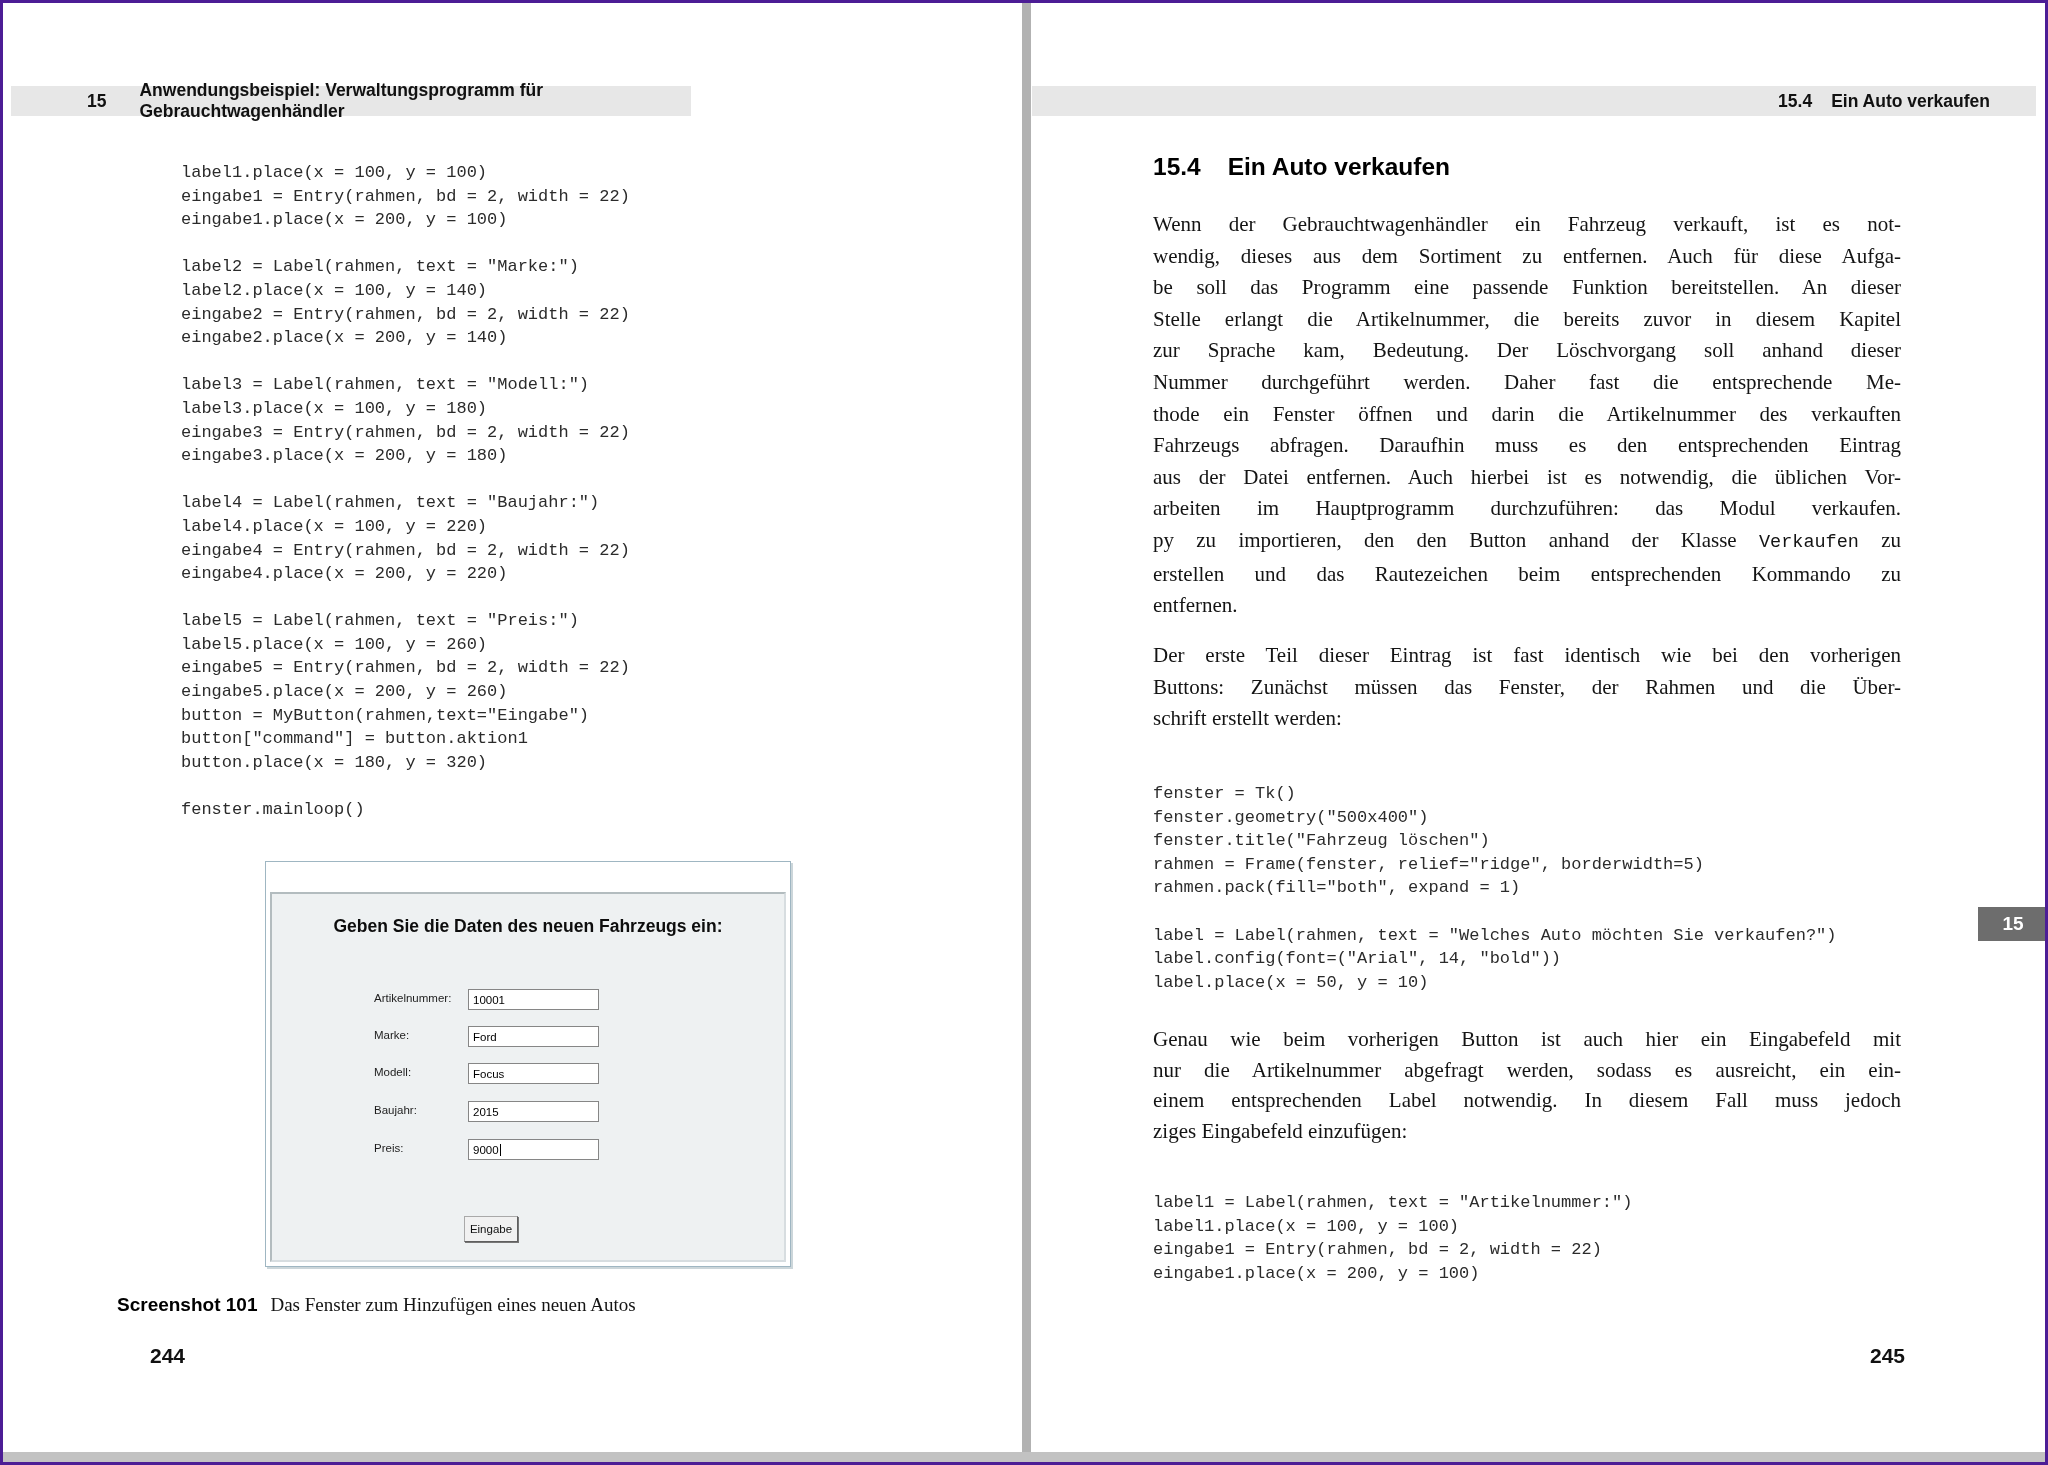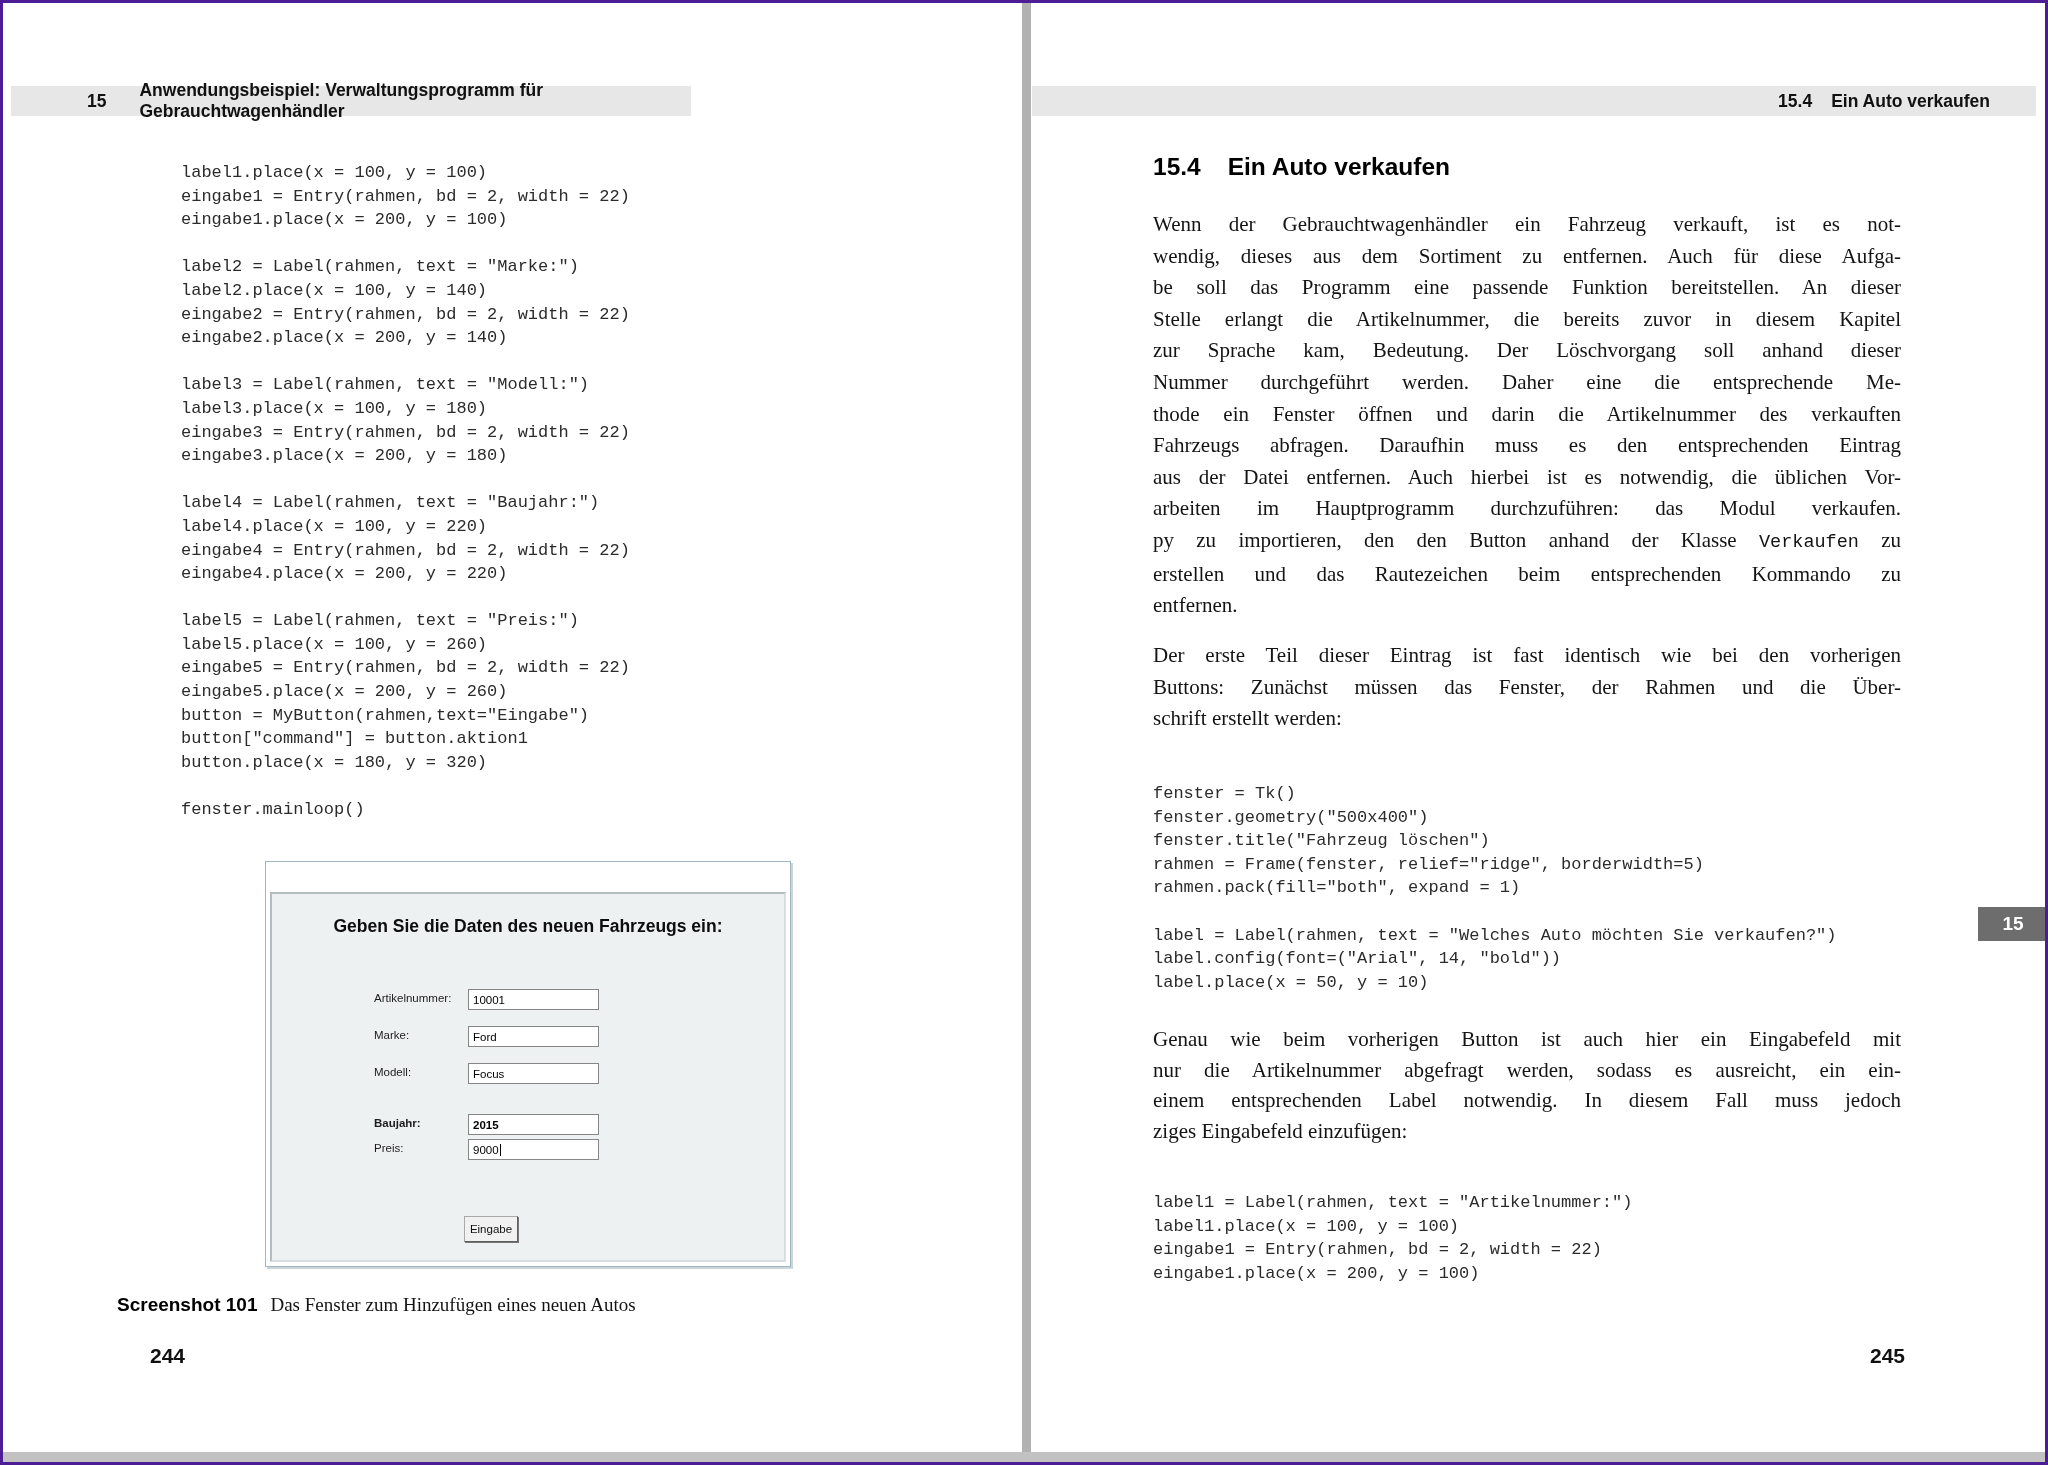--- a/index.html
+++ b/index.html
@@ -81,21 +81,21 @@
     position:absolute; left:4px; right:4px; top:30px; bottom:4px;
     background:#eef1f2; border:2px solid #b3bcbf;
     border-right-color:#d7dde0; border-bottom-color:#d7dde0;
   }
   .win-heading { position:absolute; left:0; right:0; top:22px; text-align:center;
                  font-weight:bold; font-size:17.5px; color:#0d0d0d; }
   .frow  { position:absolute; left:0; right:0; height:22px; }
   .frow:nth-child(1) { top:95px; }
   .frow:nth-child(2) { top:132px; }
   .frow:nth-child(3) { top:169px; }
-  .frow:nth-child(4) { top:220px;font-weight:bold; }
+  .frow:nth-child(4) { top:207px; }
   .frow:nth-child(5) { top:245px; }
   .flabel { position:absolute; left:102px; top:3px; font-size:11.5px; color:#1d1d1d; }
   .fentry {
     position:absolute; left:196px; top:0; width:131px; height:21px;
     background:#fff; border:1px solid #868686;
     display:flex; align-items:center; padding-left:4px; font-size:11.5px; color:#000;
   }
   .caret { display:inline-block; width:1px; height:12px; background:#000; margin-left:1px; }
   .tk-button {
     position:absolute; left:192px; top:322px; width:54px; height:26px;
@@ -177,21 +177,21 @@
       <span>15.4</span>
       <span>Ein Auto verkaufen</span>
     </div>
 
     <div class="para" id="para1">
         <div class="bline">Wenn der Gebrauchtwagenhändler ein Fahrzeug verkauft, ist es not-</div>
         <div class="bline">wendig, dieses aus dem Sortiment zu entfernen. Auch für diese Aufga-</div>
         <div class="bline">be soll das Programm eine passende Funktion bereitstellen. An dieser</div>
         <div class="bline">Stelle erlangt die Artikelnummer, die bereits zuvor in diesem Kapitel</div>
         <div class="bline">zur Sprache kam, Bedeutung. Der Löschvorgang soll anhand dieser</div>
-        <div class="bline">Nummer durchgeführt werden. Daher eine die entsprechende Me-</div>
+        <div class="bline">Nummer durchgeführt werden. Daher fast die entsprechende Me-</div>
         <div class="bline">thode ein Fenster öffnen und darin die Artikelnummer des verkauften</div>
         <div class="bline">Fahrzeugs abfragen. Daraufhin muss es den entsprechenden Eintrag</div>
         <div class="bline">aus der Datei entfernen. Auch hierbei ist es notwendig, die üblichen Vor-</div>
         <div class="bline">arbeiten im Hauptprogramm durchzuführen: das Modul verkaufen.</div>
         <div class="bline"><span>py zu importieren, den den Button anhand der Klasse </span><span class="inline-code">Verkaufen</span><span> zu</span></div>
         <div class="bline">erstellen und das Rautezeichen beim entsprechenden Kommando zu</div>
         <div class="bline last">entfernen.</div>
       </div>
     <div class="para" id="para2">
         <div class="bline">Der erste Teil dieser Eintrag ist fast identisch wie bei den vorherigen</div>

